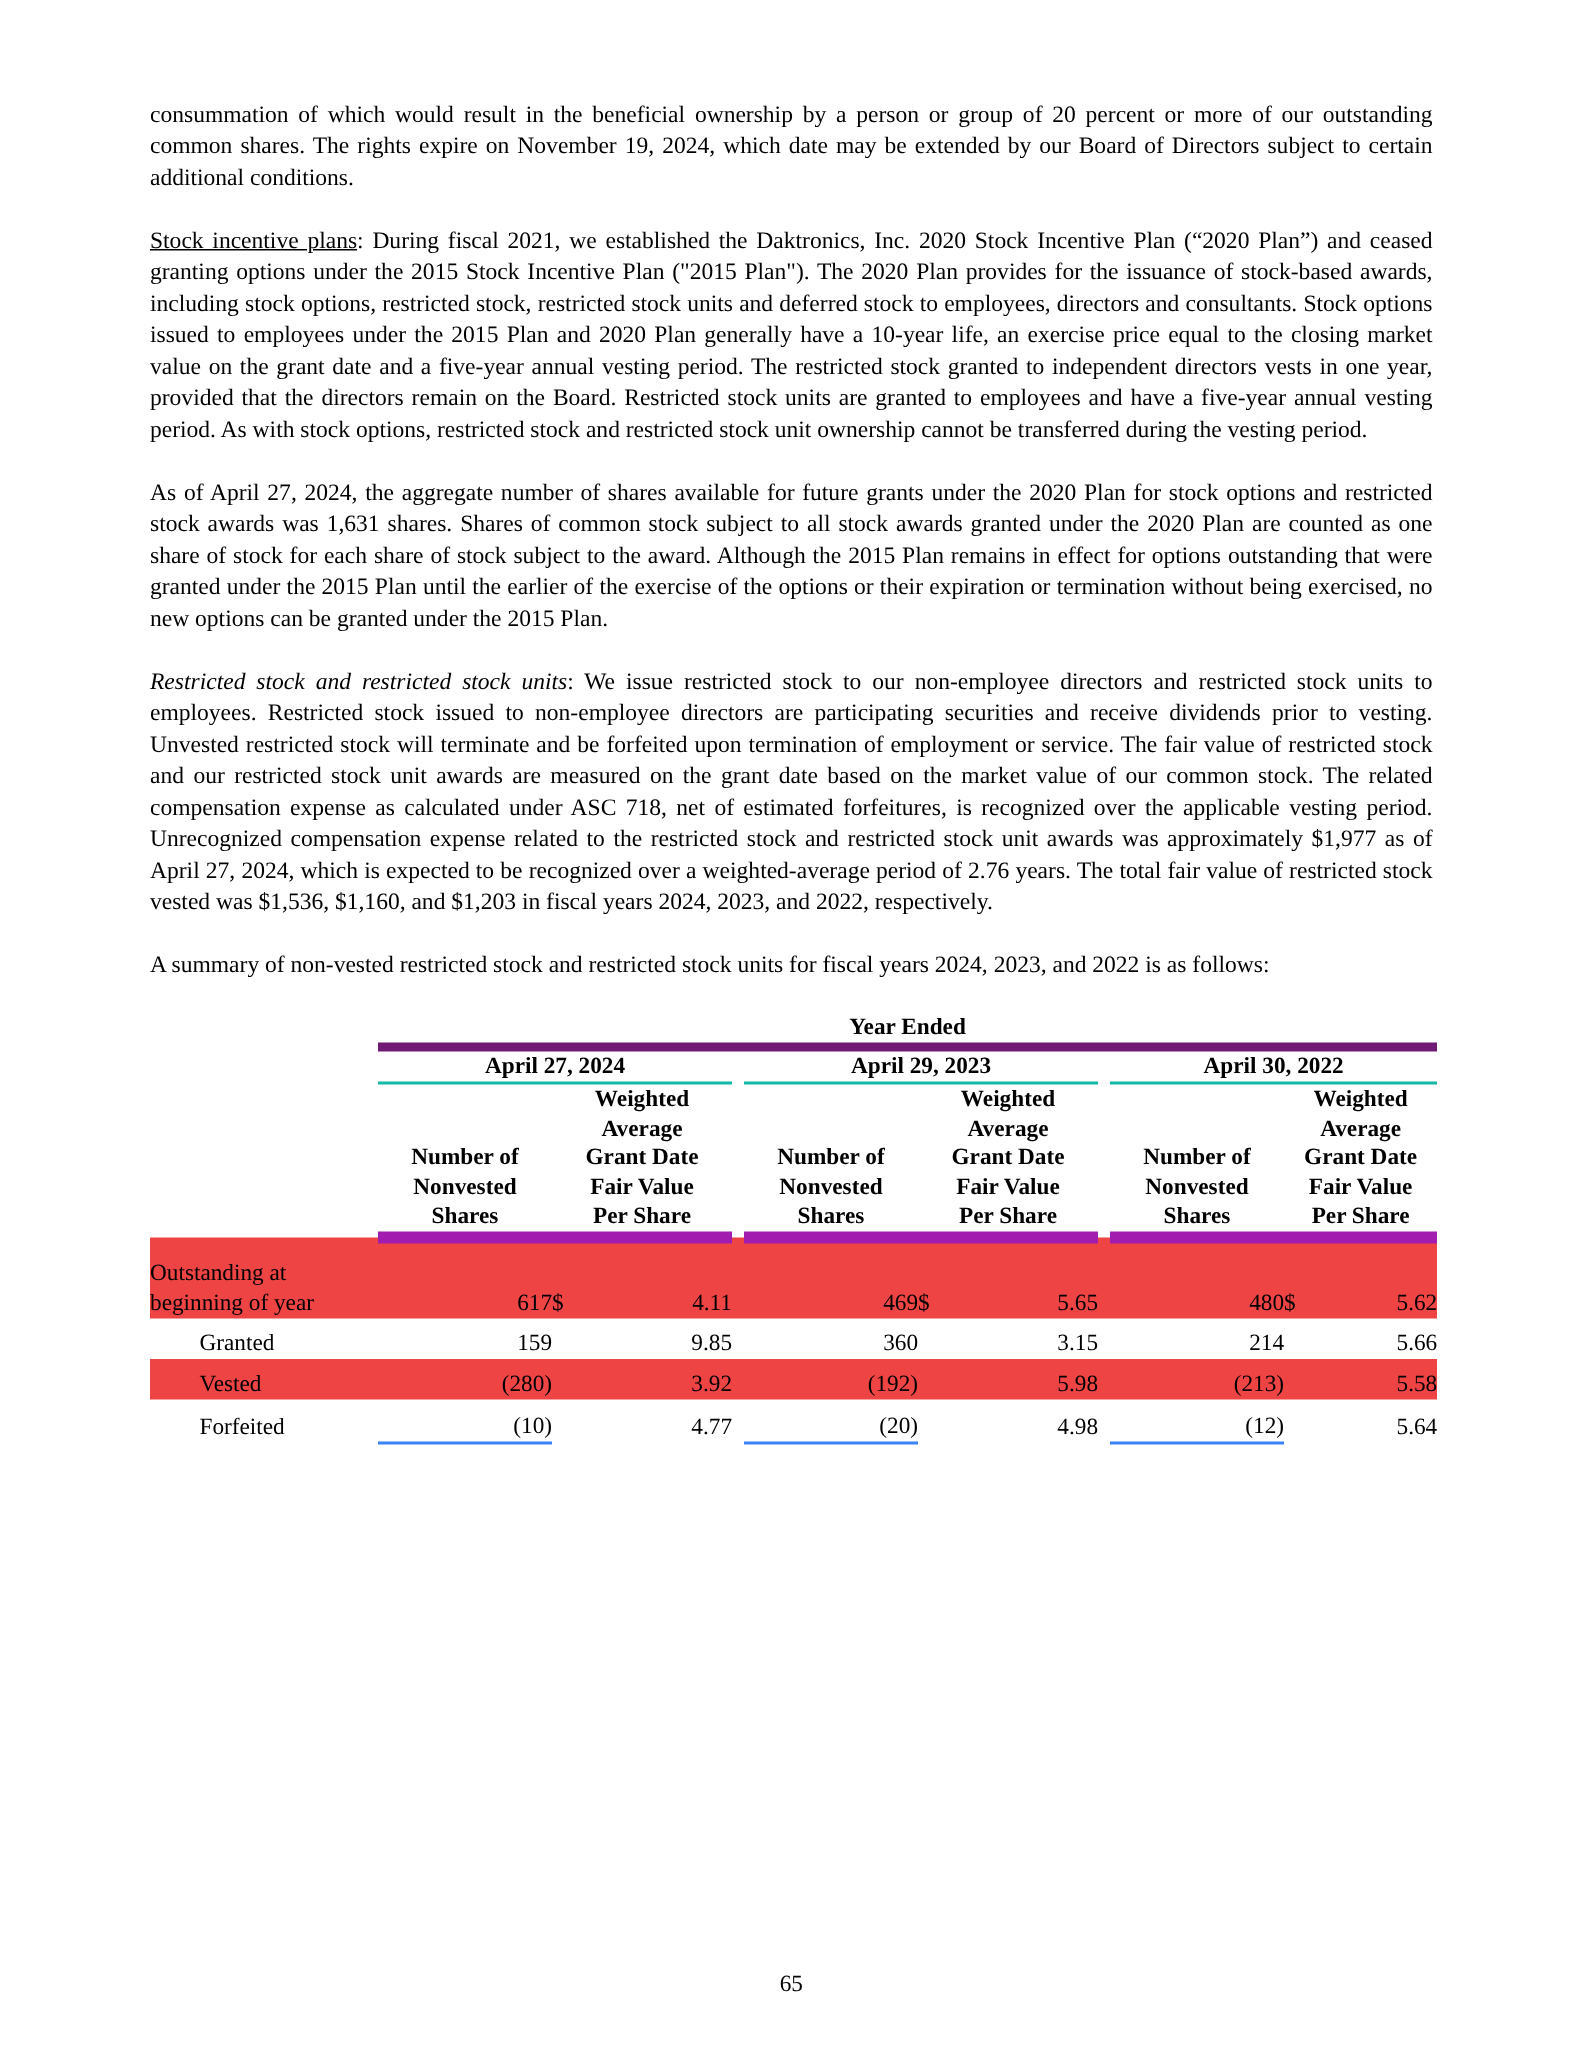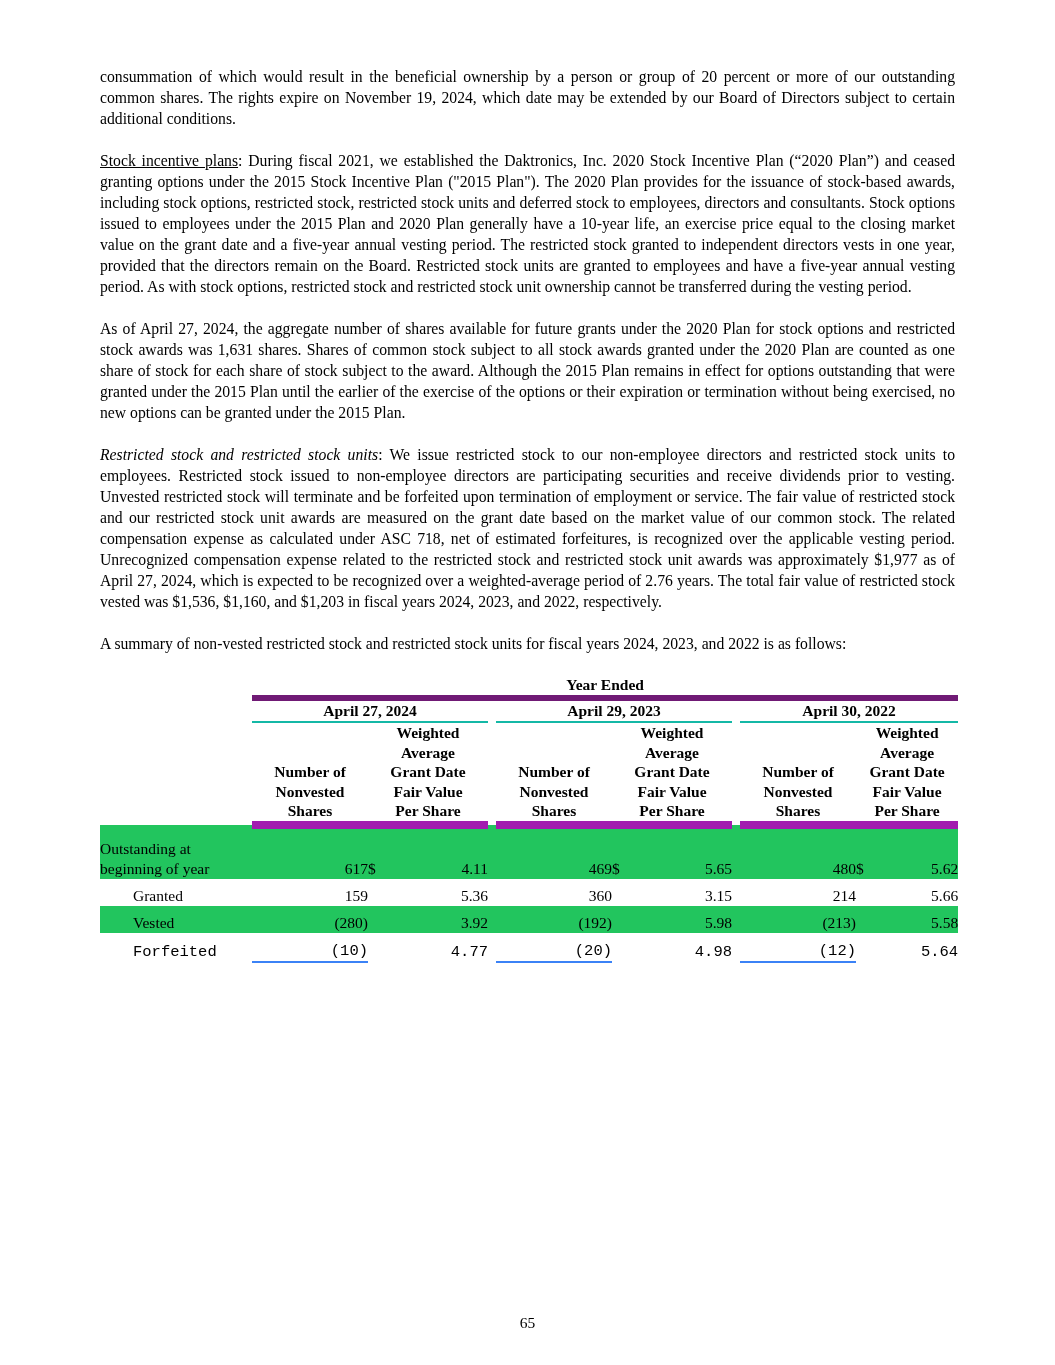--- a/index.html
+++ b/index.html
@@ -12,21 +12,21 @@
   .seg-italic{font-style:italic;}
   .seg-normal{}
 
   table.fin{border-collapse:collapse;table-layout:fixed;width:858px;margin-top:5px;
             font-size:15.5px;line-height:20px;}
   table.fin td{padding:0;vertical-align:bottom;}
   td.year-ended{text-align:center;font-weight:bold;border-bottom:6px solid #701a75;padding-bottom:2px;}
   td.date-cell{text-align:center;font-weight:bold;border-bottom:2px solid #14b8a6;padding:4px 0 1px 0;font-family:Liberation Serif, serif;}
   td.subhead{text-align:center;font-weight:bold;vertical-align:bottom;
              border-bottom:8px solid #a21caf;padding:6px 2px 2px 2px;line-height:19.5px;}
-  tr.shaded{background:#22c55e;font-family:Liberation Serif, serif;}
+  tr.shaded{background:#ef4444;font-family:Liberation Serif, serif;}
   td.lbl{vertical-align:bottom;padding:3px 0 4px 3px;line-height:20px;}
   td.lbl.indent{padding-left:33px;}
   td.num{text-align:right;vertical-align:bottom;padding:3px 8px 4px 0;}
   td.cur{text-align:left;vertical-align:bottom;padding:3px 0 4px 2px;}
   td.rule-single{border-bottom:2px solid #3b82f6;}
   td.rule-double{border-bottom:7px double #000;}
   .page-number{position:absolute;bottom:33px;left:0;width:100%;text-align:center;font-size:15.5px;}
 </style>
 </head>
 <body>
@@ -92,21 +92,21 @@
             <td class="num">5.65</td>
             <td></td>
             <td class="num">480</td>
             <td class="cur">$</td>
             <td class="num">5.62</td>
           </tr>
           <tr style="height: 27px;">
             <td class="lbl indent">Granted</td>
             <td class="num">159</td>
             <td class="cur"></td>
-            <td class="num">5.36</td>
+            <td class="num">9.85</td>
             <td></td>
             <td class="num">360</td>
             <td class="cur"></td>
             <td class="num">3.15</td>
             <td></td>
             <td class="num">214</td>
             <td class="cur"></td>
             <td class="num">5.66</td>
           </tr>
           <tr class="shaded" style="height: 27px;">
@@ -116,21 +116,21 @@
             <td class="num">3.92</td>
             <td></td>
             <td class="num">(192)</td>
             <td class="cur"></td>
             <td class="num">5.98</td>
             <td></td>
             <td class="num">(213)</td>
             <td class="cur"></td>
             <td class="num">5.58</td>
           </tr>
-          <tr style="height: 29px; font-family: Liberation Mono, monospace;">
+          <tr style="height: 29px;">
             <td class="lbl indent">Forfeited</td>
             <td class="num rule-single">(10)</td>
             <td class="cur"></td>
             <td class="num">4.77</td>
             <td></td>
             <td class="num rule-single">(20)</td>
             <td class="cur"></td>
             <td class="num">4.98</td>
             <td></td>
             <td class="num rule-single">(12)</td>

